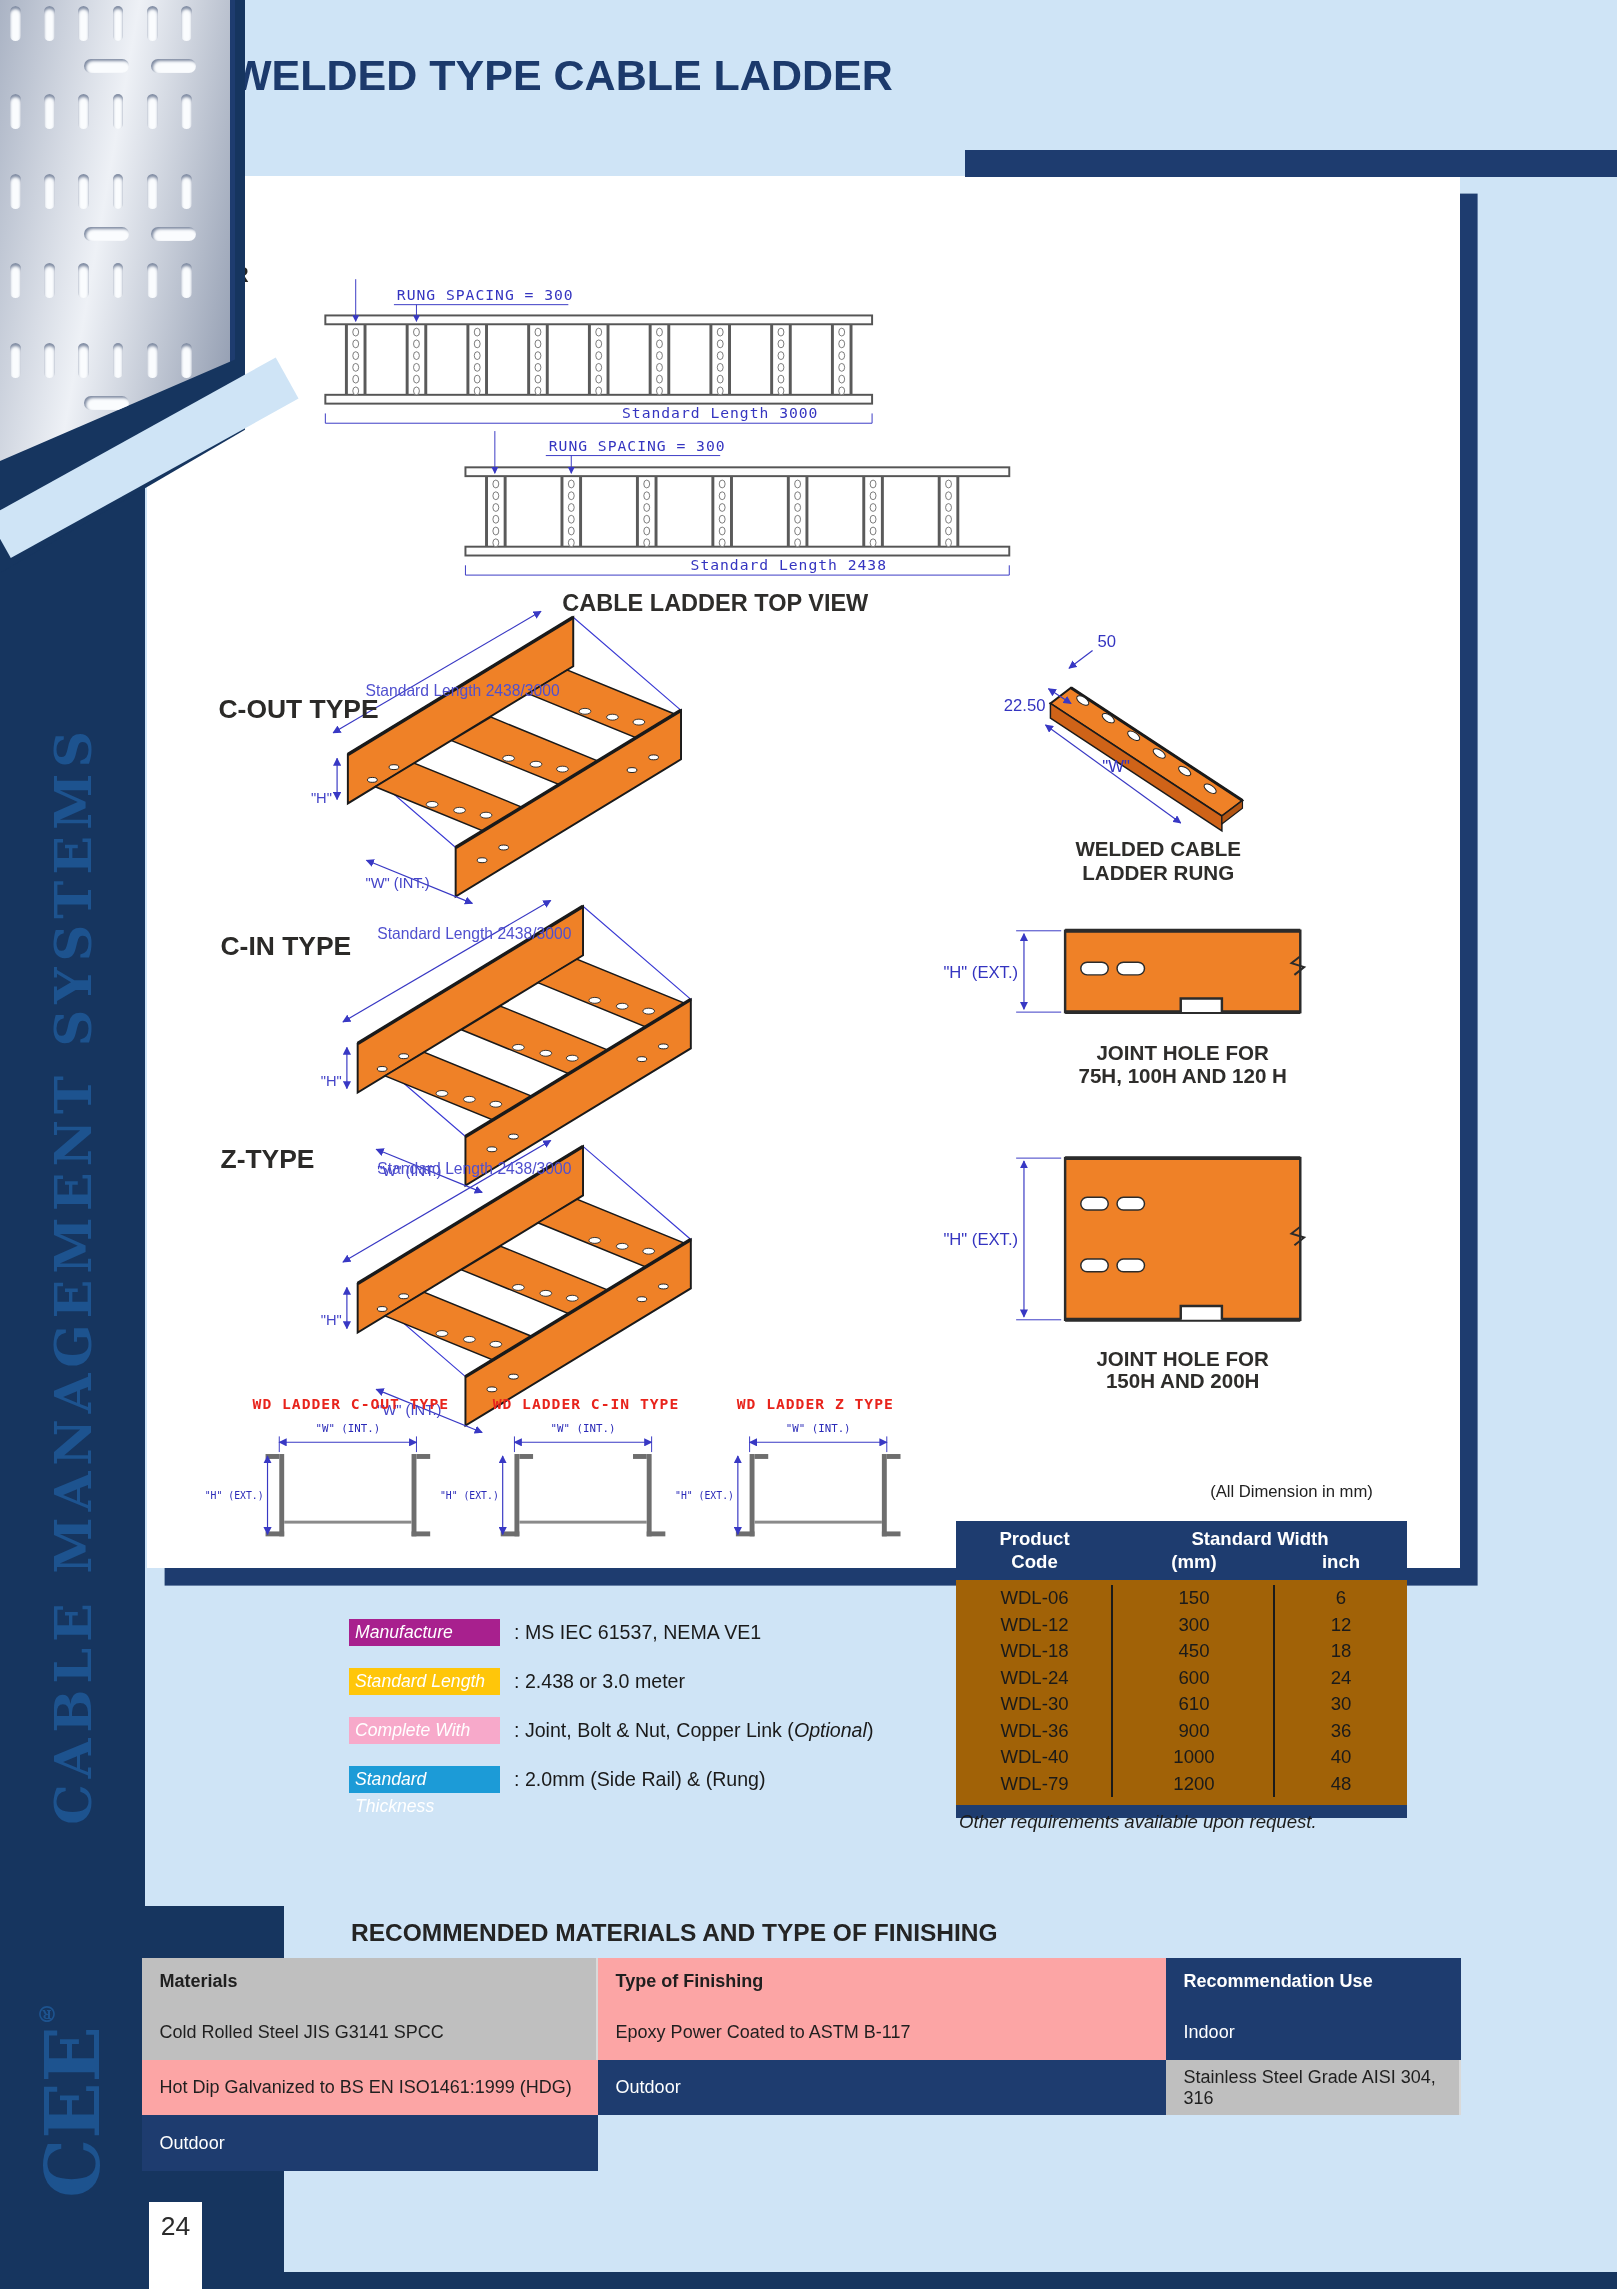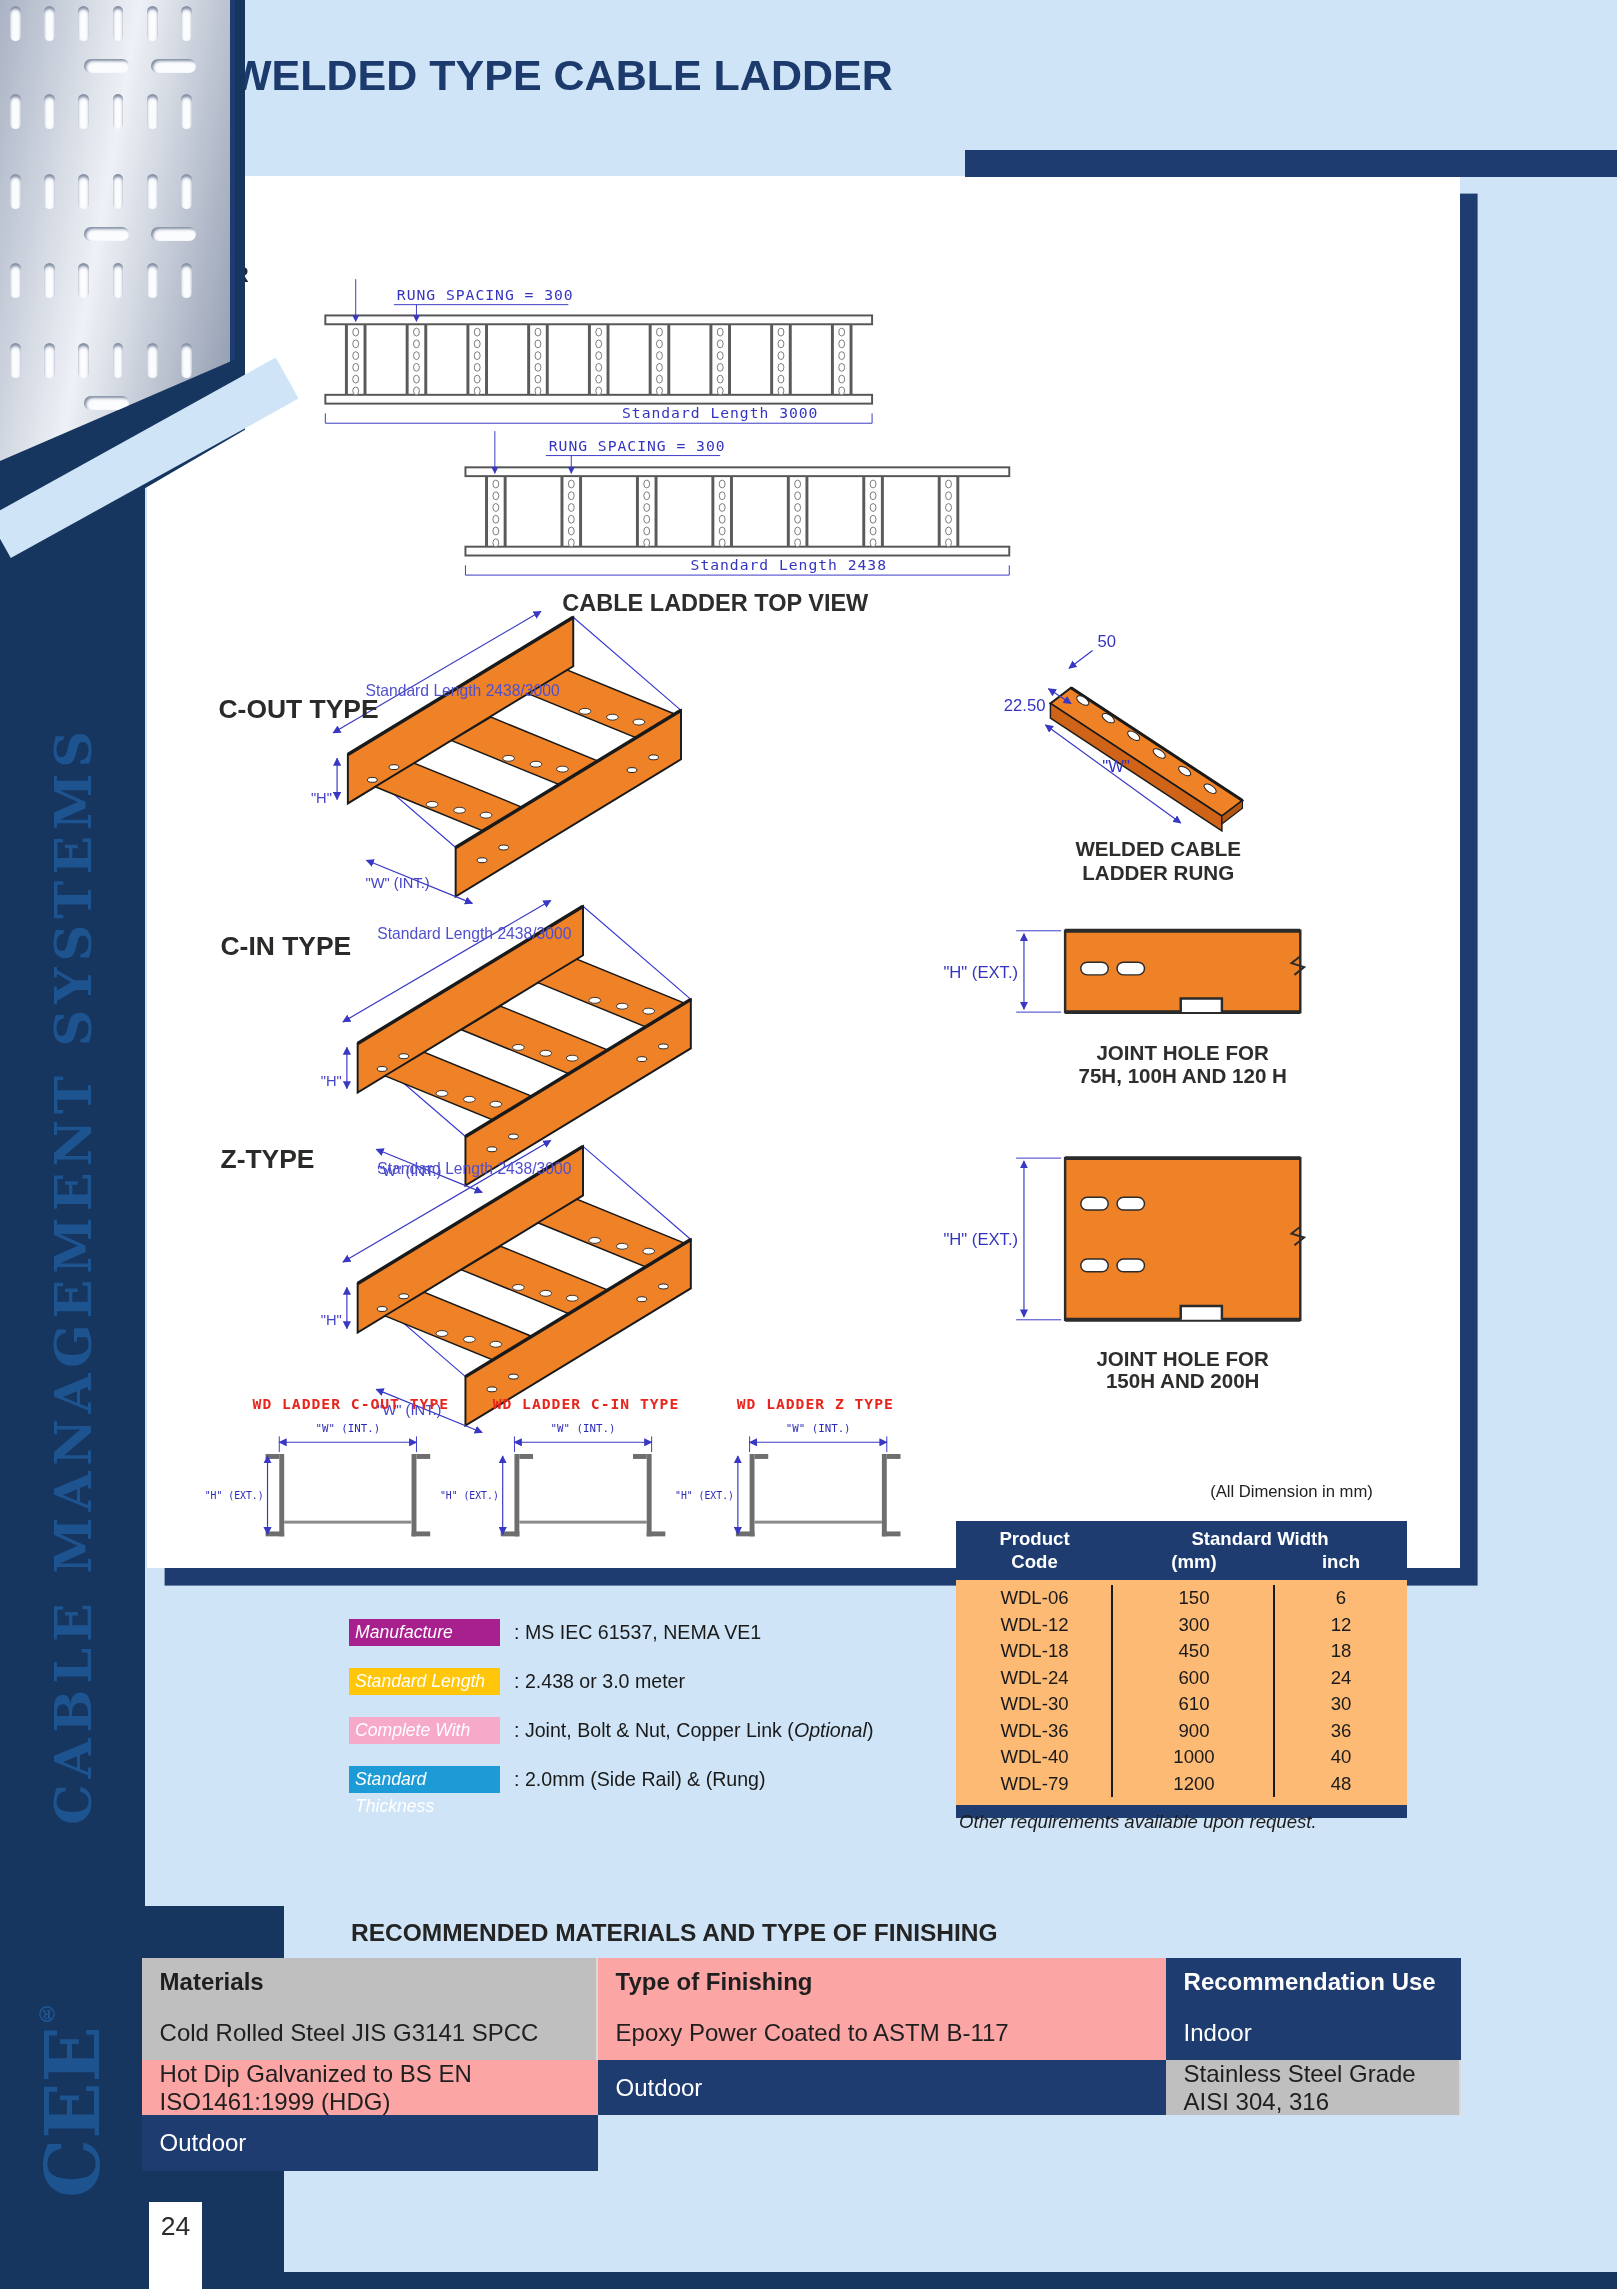--- a/index.html
+++ b/index.html
@@ -32,39 +32,39 @@
   .dim17{font-family:"Liberation Sans",sans-serif;font-size:17px;fill:#3434c0;}
   .note-dim{font-family:"Liberation Sans",sans-serif;font-size:17px;fill:#222222;}
   .dimline{stroke:#3838c4;stroke-width:1.2;fill:none;}
   .thinline{stroke:#3838c4;stroke-width:1;fill:none;}
 
   
   .ptable{left:956px;top:1521px;width:451px;z-index:4;}
   .ptable-head{display:grid;grid-template-columns:157px 162px 132px;background:#1e3c6f;
                color:#ffffff;font-weight:700;font-size:18.6px;padding:5.9px 0 6.9px 0;}
   .ptable-head div{text-align:center;line-height:1.25;}
-  .ptable-body{display:grid;grid-template-columns:157px 162px 132px;background:#fdba74;
+  .ptable-body{display:grid;grid-template-columns:157px 162px 132px;background:#a16207;
                font-size:18.6px;color:#1a1a1a;padding:4.9px 0 7.8px 0;}
   .ptable-body div{text-align:center;line-height:26.5px;}
   .col-div1{box-shadow:inset -2px 0 0 #1a1a1a;}
   .ptable-strip{width:451px;height:12.7px;background:#1e3c6f;}
   .pt-footnote{left:959px;top:1811px;font-size:18.6px;font-style:italic;color:#1c1c1c;z-index:4;}
 
   
   .spec-row{position:absolute;left:349px;height:27.4px;z-index:4;}
   .chip{position:absolute;left:0;top:0;width:151px;height:27.4px;color:#ffffff;
         font-style:italic;font-size:17.6px;line-height:27.4px;padding-left:6px;box-sizing:border-box;}
   .spec-val{position:absolute;left:165px;top:0;width:549px;font-size:19.6px;color:#1a1a1a;
             line-height:27.4px;white-space:nowrap;}
 
   
   .rec-heading{left:351px;top:1919px;font-size:24.5px;font-weight:700;color:#242424;z-index:6;}
   .mtable{left:142px;top:1958px;width:1319px;z-index:6;display:grid;
           grid-template-columns:456px 568px 295px;grid-template-rows:47px 55px 55px 56px;
-          font-size:24px;color:#1f1f1f;}
+          font-size:18px;color:#1f1f1f;}
   .mtable>div{padding-left:17.6px;display:flex;align-items:center;box-sizing:border-box;}
   .mcell{background:#fca5a5;}
   .mcell-b{background:#bfbfbf;box-shadow:inset -2px 0 0 #d9d9d9;}
   .mnavy{background:#1e3c6f;color:#ffffff;}
   .mhead{font-weight:700;}
 
   
   .sidebar{left:0;top:0;width:145px;height:2290px;background:#16355f;z-index:5;}
   .sidebar-topblock{left:0;top:0;width:245px;height:573px;background:#16355f;z-index:6;
                     clip-path:polygon(0 0,100% 0,100% 75%,0 100%);}

